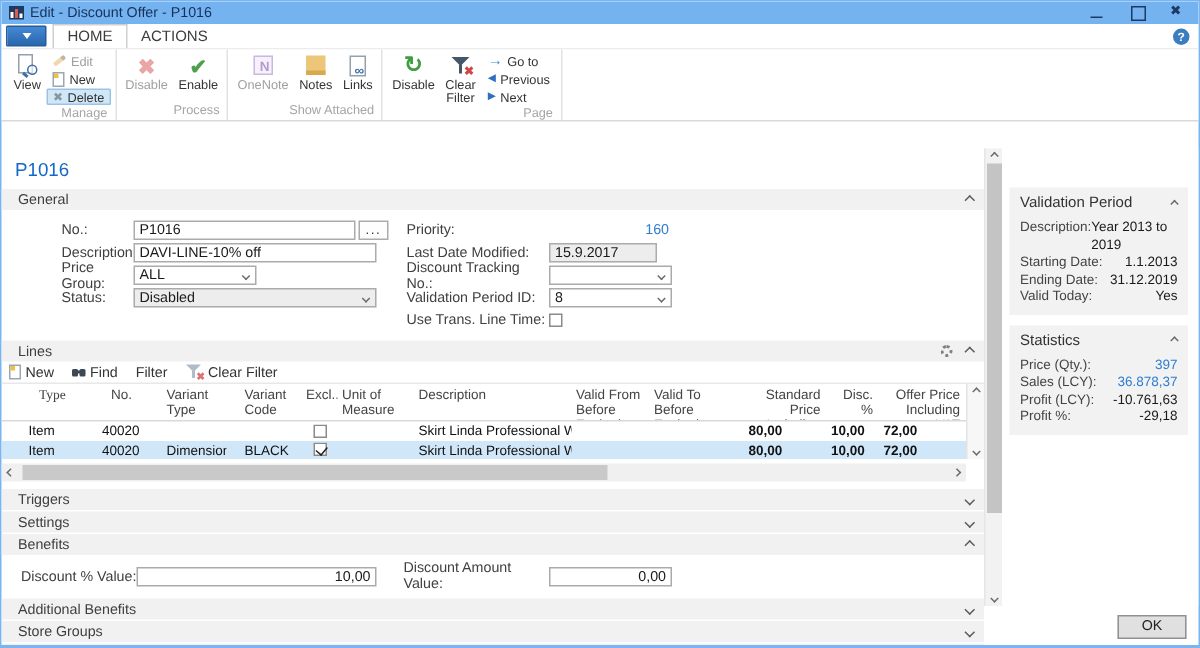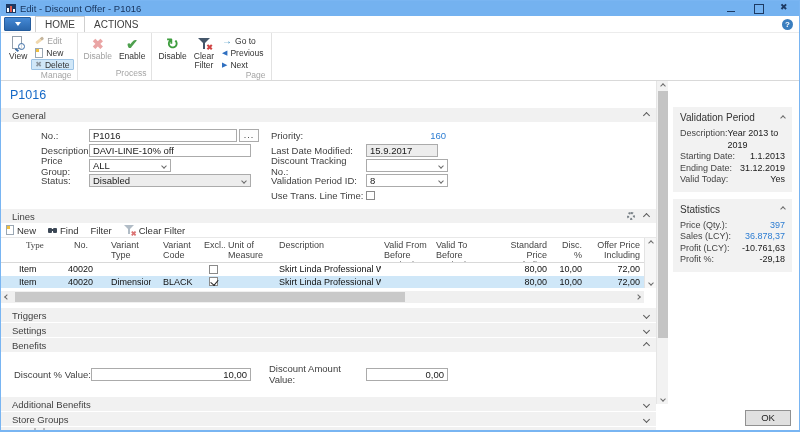--- a/index.html
+++ b/index.html
@@ -70,21 +70,21 @@
 
   
   .chev { display:inline-block; width:5px; height:5px; border-right:1.2px solid #5a5a5a; border-bottom:1.2px solid #5a5a5a; }
   .chev.down { transform:rotate(45deg); }
   .chev.up { transform:rotate(-135deg); }
   .chev.left { transform:rotate(135deg); }
   .chev.right { transform:rotate(-45deg); }
   .chev.sm { width:4px; height:4px; border-color:#6a6a6a; }
 
   
-  .bodyrow { flex:1; display:flex; min-height:0; }
+  .bodyrow { flex:1; display:flex; min-height:0;margin-top:18px; }
   .content { width:655px; flex:none; display:flex; flex-direction:column; }
   .ptitle { font-size:12.5px; color:#1569c7; padding:7px 0 6px 9px; }
   .secbar { height:14px; background:#f1f1f1; display:flex; align-items:center; padding:0 7px 0 11px; font-size:9.5px; color:#3f3f3f; flex:none; }
   .secbar .sp { flex:1; }
   .m1 { margin-top:1px; }
   .gear { width:8px; height:8px; border-radius:50%; border:2px dotted #7a8288; margin-right:9px; }
 
   
   .gen { display:flex; padding:6px 0 6px 40px; flex:none; }
   .gcol { display:flex; flex-direction:column; }
@@ -123,29 +123,29 @@
   .thead .hc { font-size:9px; color:#444; line-height:10px; padding:2px 3px 1px; height:24px; overflow:hidden; }
   .hc.c1 { padding-left:25px;font-family:Liberation Serif, serif; } .hc.c2 { padding-left:16px; } .hc.c3,.hc.c4 { padding-left:12px; }
   .hc.c7 { padding-left:4px; }
   .hc.r { text-align:right; padding-right:4px; }
   .trow { height:12.5px; align-items:center; font-size:9px; color:#111; }
   .trow.sel { background:#cfe7f8; }
   .tc { padding:0 3px; white-space:nowrap; overflow:hidden; }
   .tc.c1 { padding-left:18px; } .tc.c2 { padding-left:10px; } .tc.c3,.tc.c4 { padding-left:12px; }
   .tc.c5 { text-align:center; padding:0; line-height:0; }
   .tc.c7 { padding-left:4px; }
-  .tc.r { text-align:right; padding-right:4px; }
+  .tc.r { padding-right:4px;font-weight:bold; }
   .tvscroll { width:12px; background:#f7f7f7; border-left:1px solid #e3e3e3; display:flex; flex-direction:column; align-items:center; justify-content:space-between; padding:3px 0; }
   .hscroll { height:12px; width:643px; margin-top:3px; display:flex; align-items:center; background:#f0f0f0; flex:none; }
   .hscroll .ar { width:12px; display:flex; justify-content:center; }
   .hscroll .track { flex:1; height:12px; position:relative; }
   .hscroll .thumb { position:absolute; left:2px; top:1px; height:10px; width:63%; background:#c9c9c9; }
 
   
-  .bcontent { display:flex; align-items:center; height:44px; padding-left:13px; flex:none; }
+  .bcontent { display:flex; align-items:center; height:28px; padding-left:13px; flex:none; }
   .blabel1 { font-size:9.5px; color:#404040; width:77px; }
   .bfld1 { width:160px; }
   .blabel2 { font-size:9.5px; color:#404040; width:97px; margin-left:18px; }
   .bfld2 { width:82px; }
   .clipped { height:4px; background:#f1f1f1; margin-top:1px; overflow:hidden; flex:none; }
   .clipped i { display:block; width:2px; height:3px; background:#b9b9b9; float:left; margin:1px 0 0 33px; box-shadow:9px 0 0 #b9b9b9; }
 
   
   .pagescroll { width:12px; flex:none; background:#f2f2f2; border-left:1px solid #e5e5e5; display:flex; flex-direction:column; align-items:center; padding:3px 0; }
   .pagescroll .pthumb { width:10px; background:#c4c4c4; flex:0 0 78%; margin-top:3px; }
@@ -234,20 +234,43 @@
         <div class="bigbtn">
           <span class="islot">
               <span class="i-enable">✔</span>
             </span>
           <span class="blabel">Enable</span>
         </div>
       </div>
       <div class="rlabel">Process</div>
     </div>
 
+    <div class="rgroup">
+      <div class="rbtns">
+        <div class="bigbtn dis">
+          <span class="islot">
+              <span class="i-onenote"></span>
+            </span>
+          <span class="blabel">OneNote</span>
+        </div>
+        <div class="bigbtn">
+          <span class="islot">
+              <span class="i-notes"></span>
+            </span>
+          <span class="blabel">Notes</span>
+        </div>
+        <div class="bigbtn">
+          <span class="islot">
+              <span class="i-links"></span>
+            </span>
+          <span class="blabel">Links</span>
+        </div>
+      </div>
+      <div class="rlabel">Show Attached</div>
+    </div>
 
     <div class="rgroup">
       <div class="rbtns">
         <div class="bigbtn">
           <span class="islot">
               <span class="i-refresh">↻</span>
             </span>
           <span class="blabel">Disable</span>
         </div>
         <div class="bigbtn">

